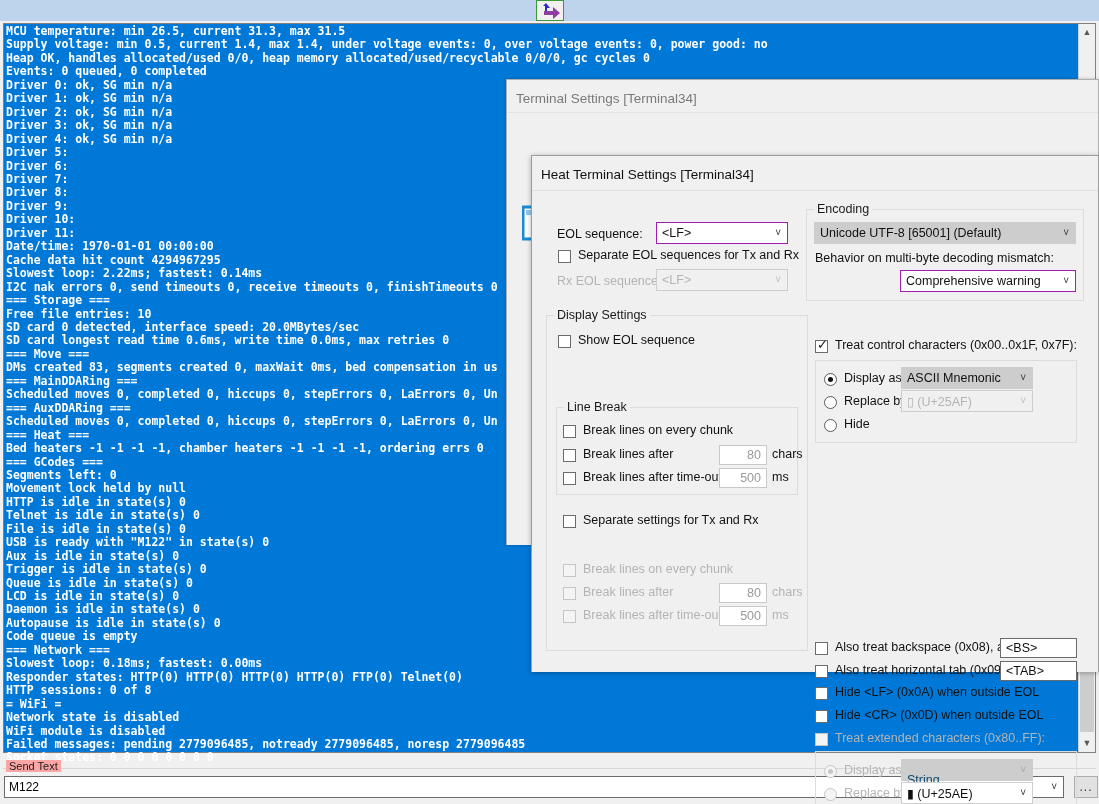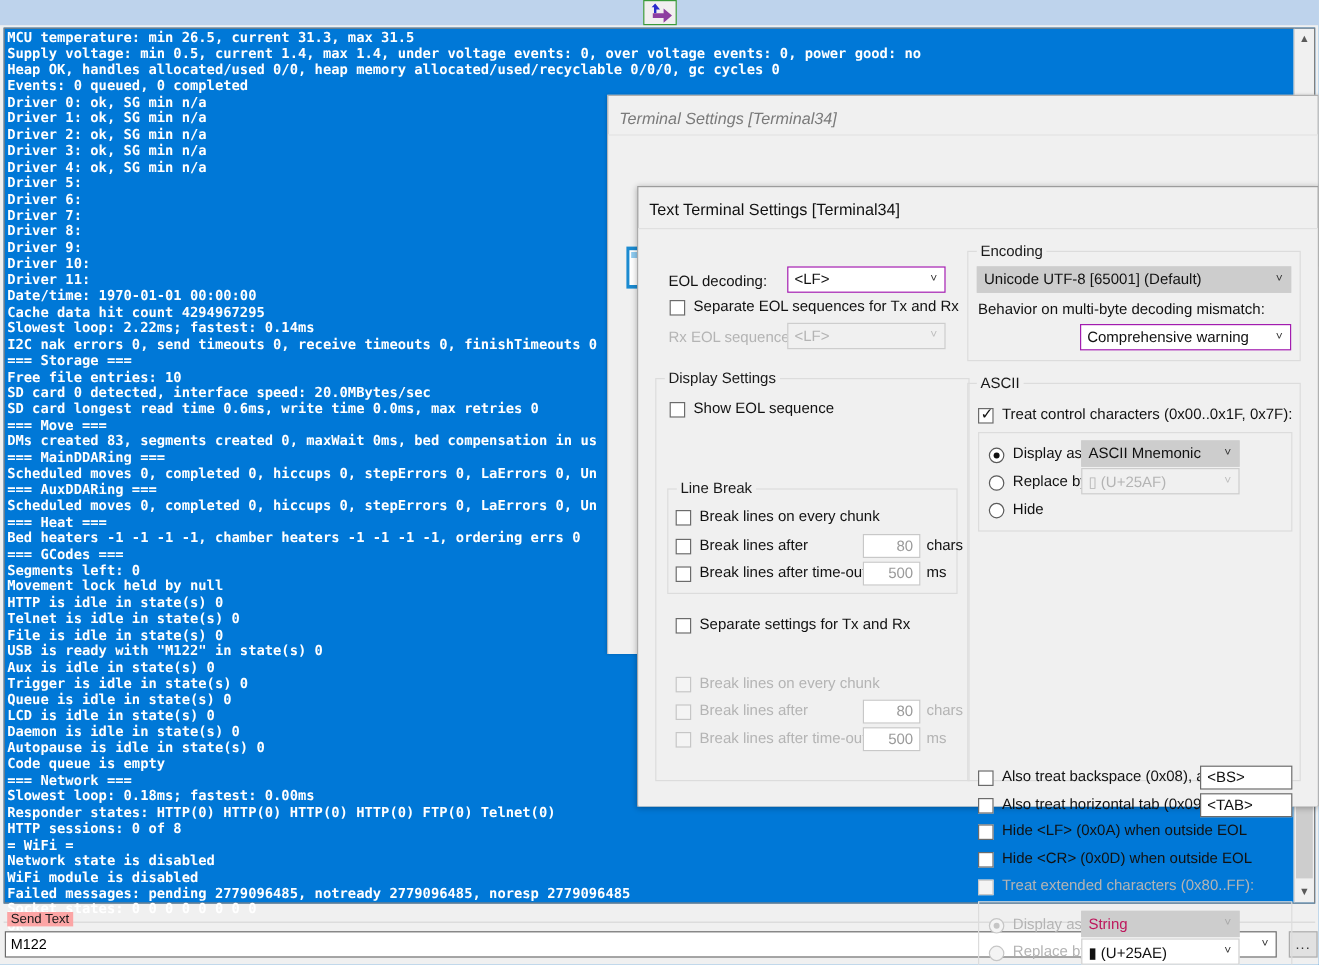--- a/index.html
+++ b/index.html
@@ -68,21 +68,21 @@
     background:#e1e1e1;border:1px solid #adadad;box-sizing:border-box;
     text-align:center;line-height:20px;font-size:12px;color:#333;letter-spacing:1px;
   }
   
   #terminal-settings-dialog{
     position:absolute;left:506px;top:79px;width:593px;height:466px;
     background:#f0f0f0;border:1px solid #b0b0b0;box-sizing:border-box;
     box-shadow:0 0 3px rgba(0,0,0,.25);
   }
   #terminal-settings-dialog .dlg-title{
-    position:absolute;left:9px;top:11px;font-size:13.5px;color:#7a7a7a;font-style:italic;
+    position:absolute;left:9px;top:11px;font-size:13.5px;color:#7a7a7a;
   }
   #ts-body{
     position:absolute;left:0;top:32px;width:591px;height:432px;background:#f0f0f0;
     border-top:1px solid #e3e3e3;
   }
   #ts-icon{
     position:absolute;left:15px;top:92px;width:42px;height:40px;
   }
   #ts-fieldset{
     position:absolute;left:72px;top:85px;width:444px;height:130px;
@@ -260,24 +260,24 @@
     <div id="ts-termtype-combo">
       <span class="val">Text</span>
       <span class="chev">˅</span>
     </div>
     <div id="ts-textsettings-btn">Text Settings</div>
     <div id="ts-ok-inner">OK</div>
   </div>
 </div>
 
 <div id="text-terminal-dialog">
-  <div id="ttd-title">Text Terminal Settings [Terminal34]</div>
+  <div id="ttd-title">Heat Terminal Settings [Terminal34]</div>
   <div id="ttd-body">
 
-    <div class="lbl" style="left:25px;top:36px;">EOL decoding:</div>
+    <div class="lbl" style="left:25px;top:36px;">EOL sequence:</div>
     <div class="combo" style="left:124px;top:31px;width:132px;">
       <span class="val">&lt;LF&gt;</span>
       <span class="chev">˅</span>
     </div>
     <div class="cb" style="left:26px;top:59px;"></div>
     <div class="lbl" style="left:46px;top:57px;">Separate EOL sequences for Tx and Rx</div>
     <div class="lbl dim" style="left:25px;top:83px;">Rx EOL sequence:</div>
     <div class="combo dim" style="left:124px;top:78px;width:132px;">
       <span class="val">&lt;LF&gt;</span>
       <span class="chev">˅</span>
@@ -331,23 +331,20 @@
     <div class="combo gray" style="left:282px;top:31px;width:262px;">
       <span class="val">Unicode UTF-8 [65001] (Default)</span>
       <span class="chev">˅</span>
     </div>
     <div class="lbl" style="left:283px;top:60px;">Behavior on multi-byte decoding mismatch:</div>
     <div class="combo" style="left:368px;top:79px;width:176px;">
       <span class="val">Comprehensive warning</span>
       <span class="chev">˅</span>
     </div>
 
-    <div class="gbox" style="left:274px;top:128px;width:278px;height:332px;">
-      <span class="legend">ASCII</span>
-    </div>
     <div class="cb" style="left:283px;top:149px;">
       <span class="tick">✓</span>
     </div>
     <div class="lbl" style="left:303px;top:147px;">Treat control characters (0x00..0x1F, 0x7F):</div>
 
     <div class="gbox" style="left:283px;top:169px;width:262px;height:83px;"></div>
     <div class="rb" style="left:292px;top:182px;">
         <span class="dot"></span>
       </div>
     <div class="lbl" style="left:312px;top:180px;">Display as:</div>
@@ -380,21 +377,21 @@
     <div class="lbl" style="left:303px;top:517px;">Hide &lt;CR&gt; (0x0D) when outside EOL</div>
     <div class="cb dim" style="left:283px;top:542px;"></div>
     <div class="lbl dim" style="left:303px;top:540px;">Treat extended characters (0x80..FF):</div>
 
     <div class="gbox" style="left:283px;top:560px;width:262px;height:83px;"></div>
     <div class="rb dim" style="left:292px;top:574px;">
         <span class="dot"></span>
       </div>
     <div class="lbl dim" style="left:312px;top:572px;">Display as:</div>
     <div class="combo gray" style="left:369px;top:568px;width:132px;">
-      <span class="val" style="color:#be185d;">String</span>
+      <span class="val" style="color:#0c4a6e;margin-top:10px;">String</span>
       <span class="chev" style="color:#a8a8a8;">˅</span>
     </div>
     <div class="rb dim" style="left:292px;top:597px;"></div>
     <div class="lbl dim" style="left:312px;top:595px;">Replace by:</div>
     <div class="combo" style="left:369px;top:591px;width:132px;border-color:#cfcfcf;">
       <span class="val">▮ (U+25AE)</span>
       <span class="chev">˅</span>
     </div>
 
   </div>

